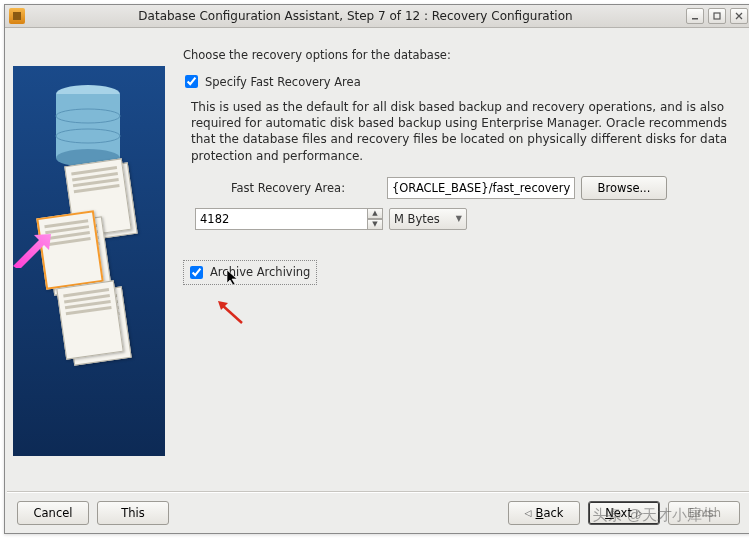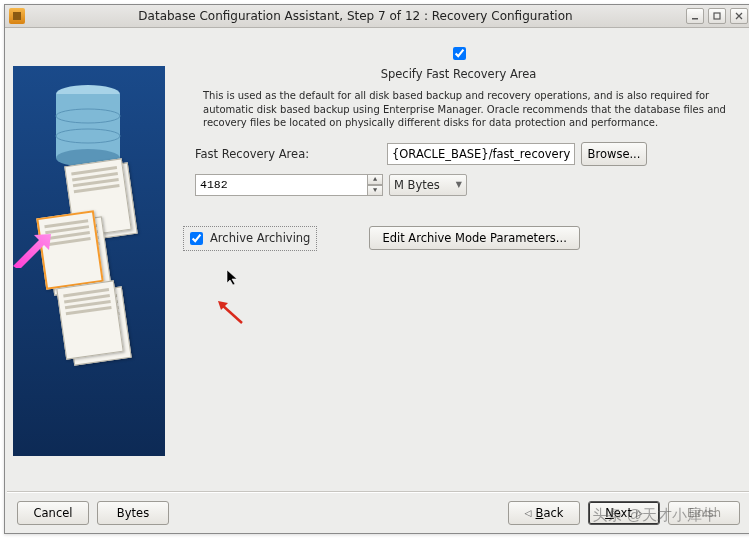--- a/index.html
+++ b/index.html
@@ -87,41 +87,41 @@
     flex: 1;
     padding-top: 10px;
     padding-right: 8px;
     display: flex;
     flex-direction: column;
   }
   .intro { margin: 4px 0 10px 0; }
   .chkrow { display:flex; align-items:center; gap:4px; margin-bottom:6px; }
   .chkrow input[type=checkbox] { width:13px; height:13px; }
   .desc {
-    margin: 2px 0 8px 20px;
+    margin: 2px 0 8px 8px;
     line-height: 1.35;
-    font-size: 10px;
+    font-size: 12px;
     color: #2a2a2a;
   }
   .field-row {
     display:flex;
     align-items:center;
     margin: 4px 0 4px 12px;
     gap: 6px;
   }
-  .field-label { width: 186px; }
+  .field-label { width: 186px; text-align: center; }
   .text-input {
     height: 22px;
     border: 1px solid #a8a6a1;
     background:#fff;
     padding: 0 4px;
     font-size: 11.5px;
     font-family: inherit;
   }
-  .spin-wrap { display:flex;font-family:Liberation Mono, monospace; }
+  .spin-wrap { display:flex; }
   .spin-btns { display:flex; flex-direction:column; }
   .spin-btns div {
     width:16px; height:11px;
     border:1px solid #a8a6a1;
     background:linear-gradient(#fafaf8,#e4e2dd);
     font-size:7px;
     display:flex;align-items:center;justify-content:center;
     color:#555;
   }
   .btn {
@@ -295,32 +295,33 @@
               <linearGradient id="pg" x1="0" y1="1" x2="1" y2="0">
                 <stop offset="0" stop-color="#ff3bd4"></stop>
                 <stop offset="1" stop-color="#ff8be8"></stop>
               </linearGradient>
             </defs>
         <polygon points="2,38 28,12 23,7 40,6 38,22 33,17 8,42" fill="url(#pg)"></polygon>
       </svg>
     </div>
 
     <div class="main">
-
-      <label class="chkrow" style="margin-left:-2px;flex-direction:column;">
+      <div class="intro">Choose the recovery options for the database:</div>
+
+      <label class="chkrow" style="margin-left:-2px;">
         <input type="checkbox" checked="" style="">
         <span>Specify Fast Recovery Area</span>
       </label>
 
       <div class="desc">This is used as the default for all disk based backup and recovery operations, and is also required for automatic disk based backup using Enterprise Manager. Oracle recommends that the database files and recovery files be located on physically different disks for data protection and performance.</div>
 
       <div class="field-row">
         <span class="field-label">Fast Recovery Area:</span>
         <input class="text-input" style="width: 188px;" value="{ORACLE_BASE}/fast_recovery_a">
-        <button class="btn" style="width:66px">
+        <button class="btn" style="width:86px">
               <span>Browse...</span>
             </button>
       </div>
 
       <div class="field-row">
         <div class="spin-wrap">
           <input class="text-input" style="width: 172px; border-right: 0px;" value="4182">
           <div class="spin-btns">
             <div>▲</div>
             <div>▼</div>
@@ -330,36 +331,33 @@
           <span>M Bytes</span>
           <span style="margin-left:auto;color:#666;font-size:8px">▼</span>
         </div>
       </div>
 
       <div class="divider-row">
         <span class="dotted-box">
           <input type="checkbox" checked="" style="">
           <span>Archive Archiving</span>
         </span>
-        <button class="btn">
-              <span>Edit Archive Mode Parameters...</span>
-            </button>
       </div>
 
     </div>
   </div>
 
   <div class="sep"></div>
 
   <div class="footer">
     <button class="btn" style="width:72px">
           <span>Cancel</span>
         </button>
     <button class="btn" style="width:72px">
-          <span>Bytes</span>
+          <span>This</span>
         </button>
     <span class="spacer"></span>
     <button class="btn" style="width:72px">
       <span style="font-size:9px;color:#555">◁</span>
       <span><u>B</u>ack</span>
     </button>
     <button class="btn default" style="width:72px">
       <span><u>N</u>ext</span>
       <span style="font-size:9px;color:#555">▷</span>
     </button>

